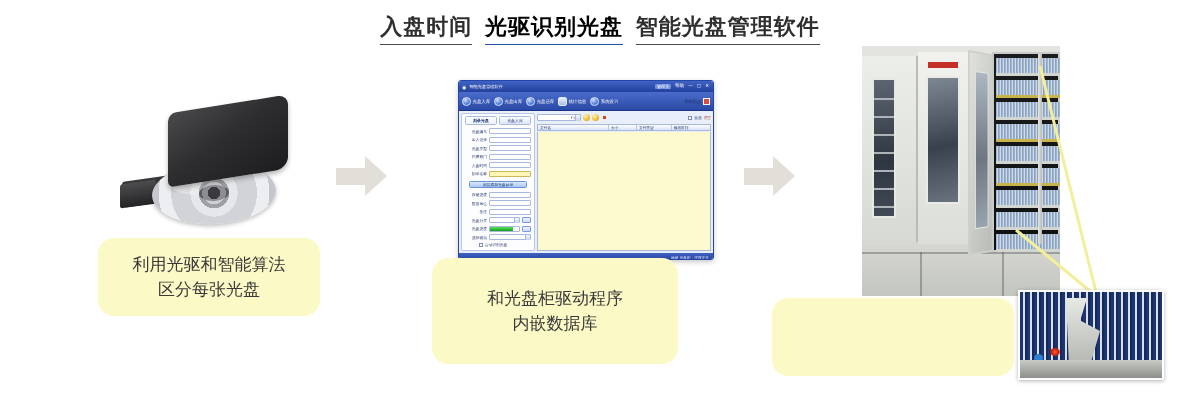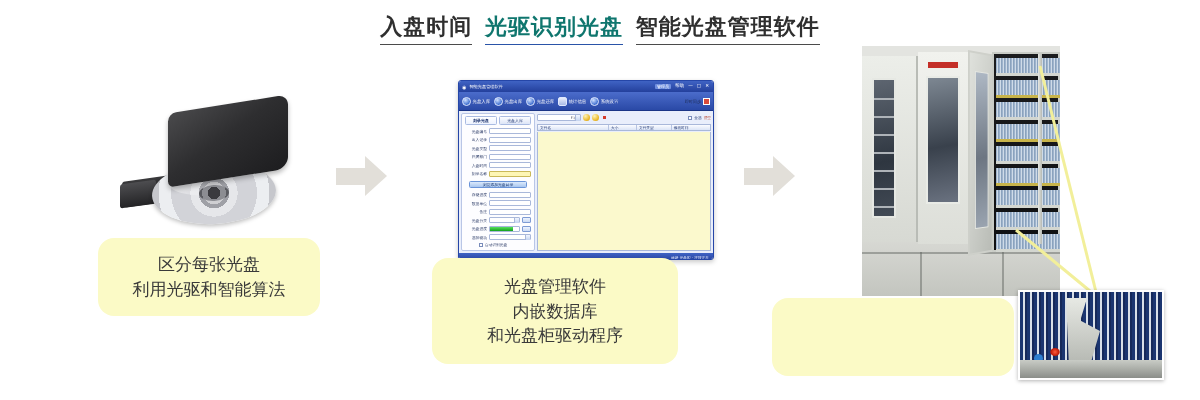--- a/index.html
+++ b/index.html
@@ -10,21 +10,21 @@
     font-family:"DejaVu Sans","Liberation Sans",sans-serif;
   }
 
   
   #title {
     position:absolute; left:0; top:12px; width:1200px;
     text-align:center; font-size:22px; font-weight:600;
     color:#2f2f2f; letter-spacing:1px; white-space:nowrap;
   }
   #title .seg { display:inline-block; border-bottom:1.6px solid #4b4b4b; padding-bottom:2px; }
-  #title .hl { color:#0f766e; border-bottom-color:#2a54a8; margin:0 4px; }
+  #title .hl { color:#000000; border-bottom-color:#2a54a8; margin:0 4px; }
 
   
   .arrow { position:absolute; }
   .arrow .shaft {
     position:absolute; left:0; top:12px; width:30px; height:17px;
     background:#e2dfd9;
   }
   .arrow .head {
     position:absolute; left:29px; top:0;
     width:0; height:0;
@@ -504,24 +504,23 @@
 
 <div id="inset-photo">
   <div id="inset-slots"></div>
   <div id="inset-arm"></div>
   <div id="inset-led"></div>
   <div id="inset-dot"></div>
   <div id="inset-base"></div>
 </div>
 
 <div class="callout" id="callout-left">
+  <div>利用光驱和智能算法</div>
   <div>区分每张光盘</div>
-  <div>利用光驱和智能算法</div>
 </div>
 
 <div class="callout" id="callout-center">
-  <div>光盘管理软件</div>
+  <div>和光盘柜驱动程序</div>
   <div>内嵌数据库</div>
-  <div>和光盘柜驱动程序</div>
 </div>
 
 <div class="callout" id="callout-right">
 </div>
 
 </body></html>

